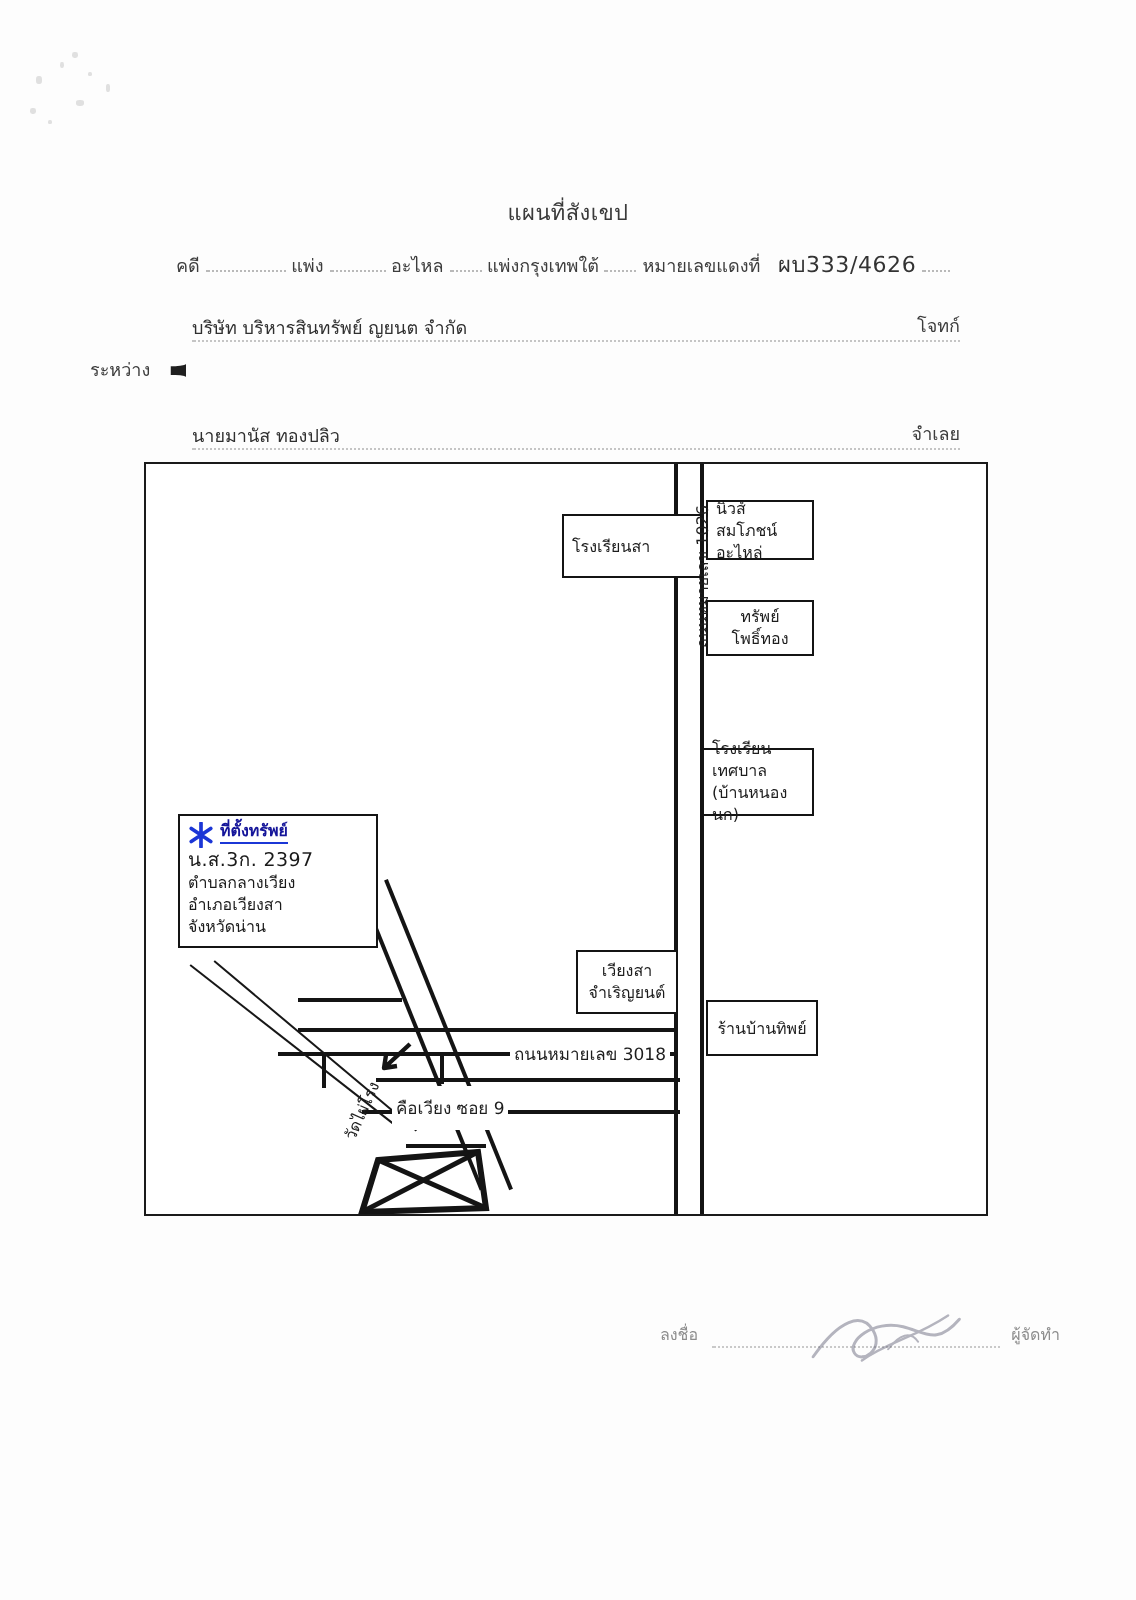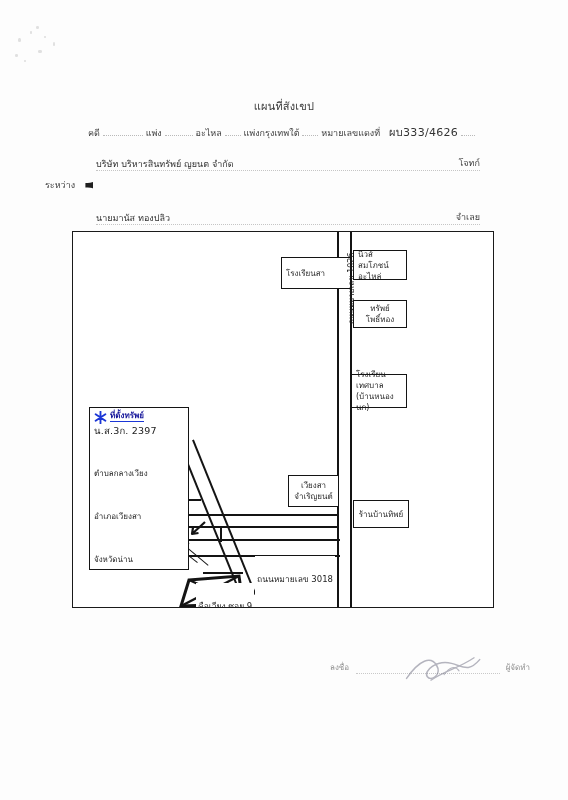--- a/index.html
+++ b/index.html
@@ -154,23 +154,22 @@
     white-space: nowrap;
     transform-origin: 0 0;
     z-index: 7;
   }
   .hlabel {
     position: absolute;
     font-size: 8.5px;
     color: #1d1d1d;
     white-space: nowrap;
     background: #fff;
-    padding: 16px 2px;
+    padding: 4px 2px;
     z-index: 7;
-    margin-top: 40px;
   }
 
   
   .coord-cap {
     position: absolute;
     left: 16px;
     top: 152px;
     font-size: 7.5px;
     line-height: 10px;
     color: #2b2b2b;
@@ -207,21 +206,21 @@
     color: #1b36d6;
   }
   .prop-title {
     font-size: 8px;
     color: #16169a;
     border-bottom: 1.6px solid #1b36d6;
     padding-bottom: 0px;
     line-height: 10px;
   }
   .prop-deed { font-size: 9.5px; letter-spacing: .2px; }
-  .prop-line { font-size: 8px; margin-top: 32px; }
+  .prop-line { font-size: 8px; }
 
   
   .leader {
     position: absolute;
     height: 1.3px;
     background: #171717;
     transform-origin: 0 50%;
     z-index: 5;
   }
 

